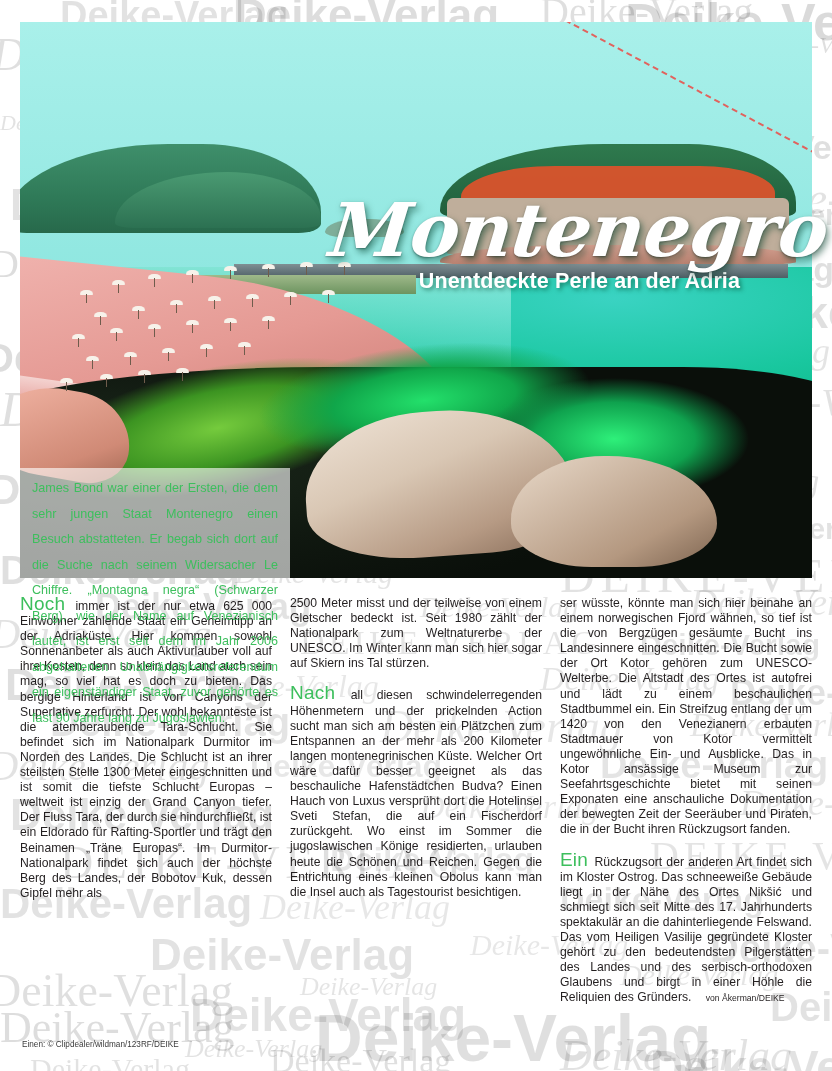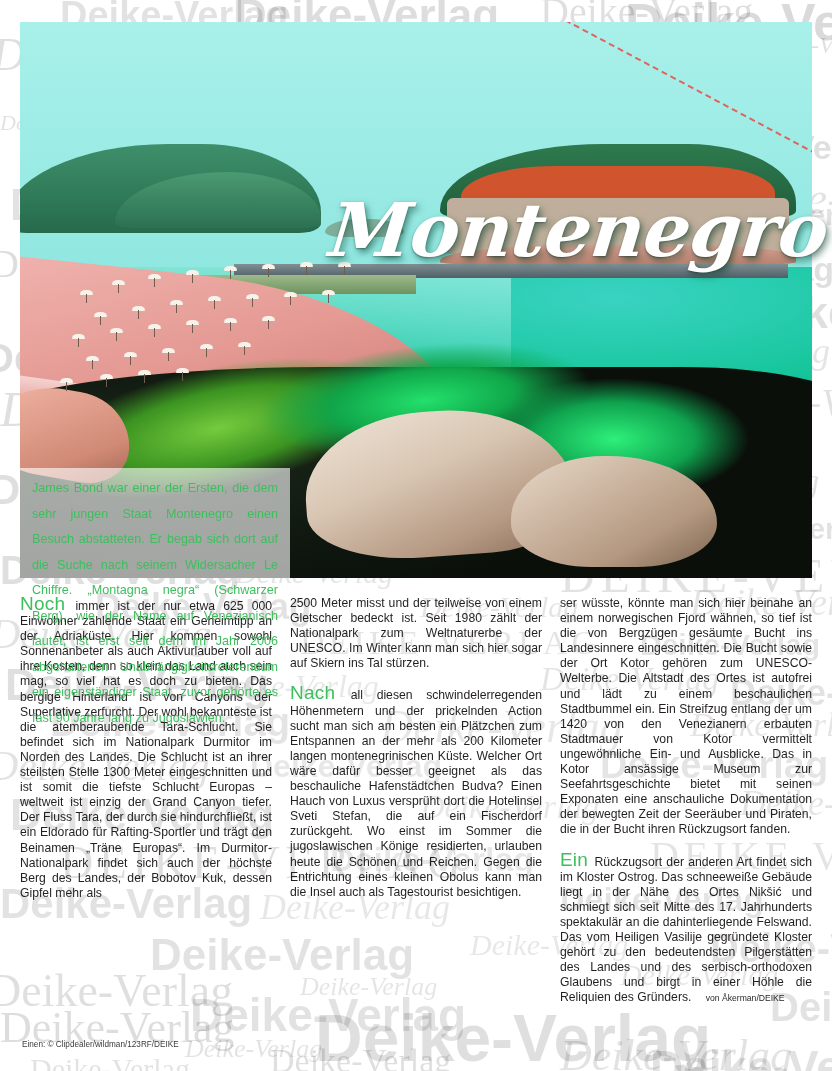--- a/index.html
+++ b/index.html
@@ -440,20 +440,21 @@
       <div class="umb" style="left: 80px; top: 352px;"></div>
       <div class="umbpole" style="left: 86px; top: 356px;"></div>
       <div class="umb" style="left: 118px; top: 348px;"></div>
       <div class="umbpole" style="left: 124px; top: 352px;"></div>
       <div class="umb" style="left: 156px; top: 346px;"></div>
       <div class="umbpole" style="left: 162px; top: 350px;"></div>
     </div>
 
   <div id="title">
     <div class="script">Montenegro</div>
+    <div class="sub">Unentdeckte Perle an der Adria</div>
   </div>
 
   <div id="lead">
     <div class="veil"></div>
     <span>James Bond war einer der Ersten, die dem sehr jungen Staat Montenegro einen Besuch abstatteten. Er begab sich dort auf die Suche nach seinem Widersacher Le Chiffre. „Montagna negra“ (Schwarzer Berg), wie der Name auf Venezianisch lautet, ist erst seit dem im Jahr 2006 abgehaltenen Unabhängigkeitsreferendum ein eigenständiger Staat, zuvor gehörte es fast 90 Jahre lang zu Jugoslawien.</span>
   </div>
 
   <div id="columns">
     <div class="col">
         <p><span class="lead-word">Noch </span>immer ist der nur etwa 625 000 Einwohner zählende Staat ein Geheimtipp an der Adriaküste. Hier kommen sowohl Sonnenanbeter als auch Aktivurlauber voll auf ihre Kosten, denn so klein das Land auch sein mag, so viel hat es doch zu bieten. Das bergige Hinterland ist von Canyons der Superlative zerfurcht. Der wohl bekannteste ist die atemberaubende Tara-Schlucht. Sie befindet sich im Nationalpark Durmitor im Norden des Landes. Die Schlucht ist an ihrer steilsten Stelle 1300 Meter eingeschnitten und ist somit die tiefste Schlucht Europas – weltweit ist einzig der Grand Canyon tiefer. Der Fluss Tara, der durch sie hindurchfließt, ist ein Eldorado für Rafting-Sportler und trägt den Beinamen „Träne Europas“. Im Durmitor-Nationalpark findet sich auch der höchste Berg des Landes, der Bobotov Kuk, dessen Gipfel mehr als</p>

